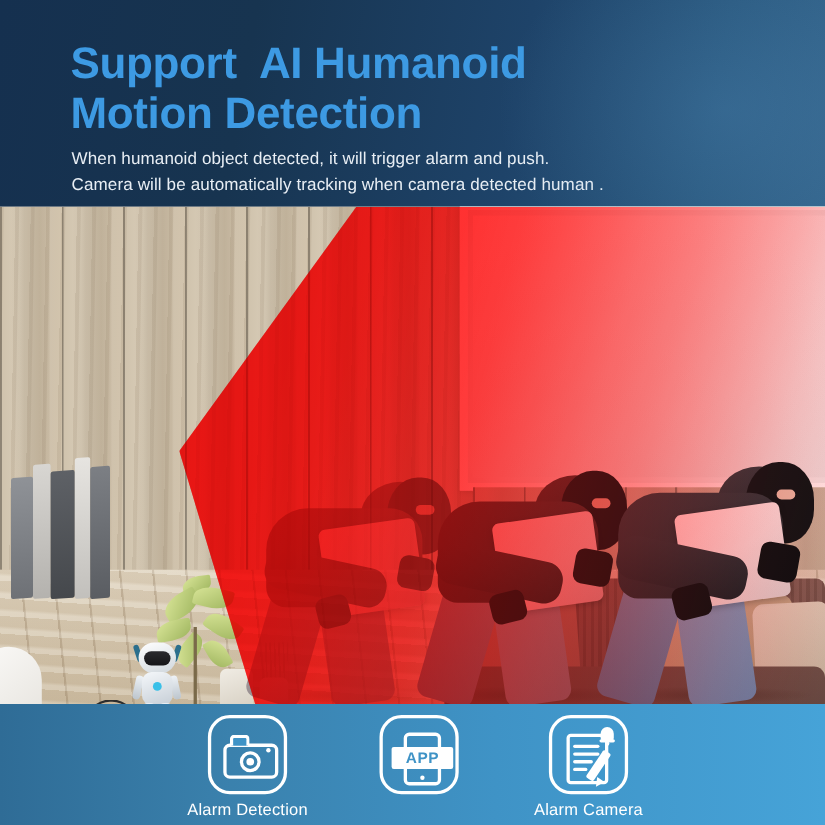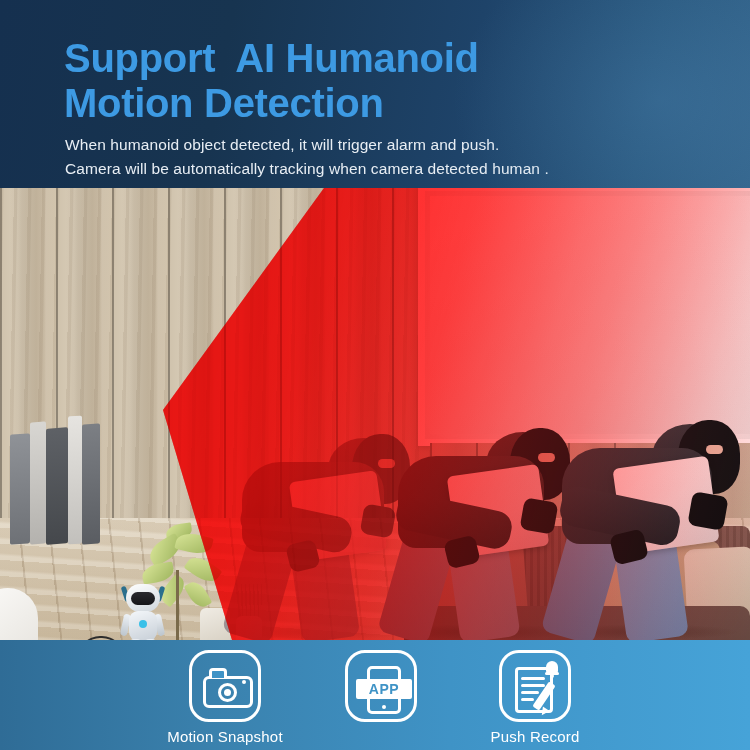--- a/index.html
+++ b/index.html
@@ -424,21 +424,21 @@
   <div class="bottombar">
 
     <div class="feature" id="feat-snapshot">
       <div class="ficon">
         <div class="cam-body"></div>
         <div class="cam-bump"></div>
         <div class="cam-lens"></div>
         <div class="cam-dot"></div>
         <div class="cam-flash"></div>
       </div>
-      <div class="flabel">Motion Snapshot</div>
+      <div class="flabel">Alarm Detection</div>
     </div>
 
     <div class="feature" id="feat-app">
       <div class="ficon">
         <div class="ph-body"></div>
         <div class="ph-dot"></div>
         <div class="ph-band"></div>
         <div class="ph-text">APP</div>
       </div>
     </div>
@@ -449,17 +449,17 @@
         <div class="doc-line dl1"></div>
         <div class="doc-line dl2"></div>
         <div class="doc-line dl3"></div>
         <div class="doc-line dl4"></div>
         <div class="pencil"></div>
         <div class="pencil-tip"></div>
         <div class="bell"></div>
         <div class="bell-base"></div>
         <div class="bell-clap"></div>
       </div>
-      <div class="flabel">Push Record</div>
+      <div class="flabel">Alarm Camera</div>
     </div>
 
   </div>
 </div>
 
 </body></html>

